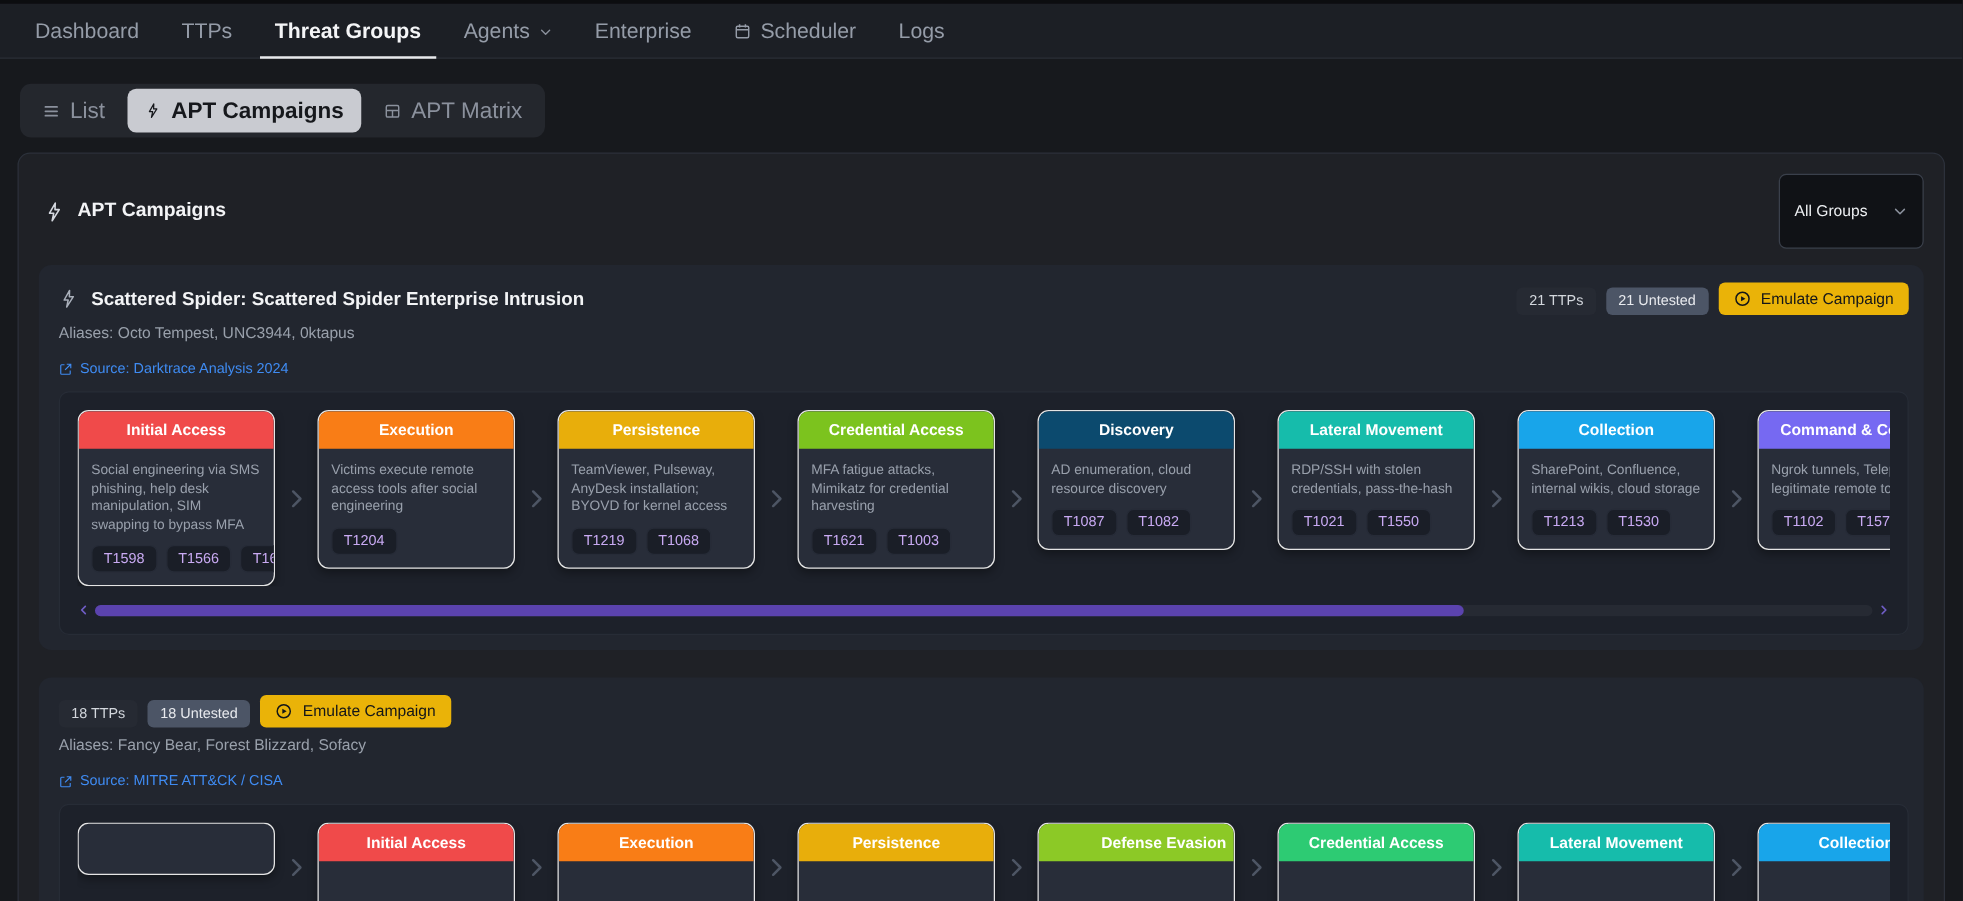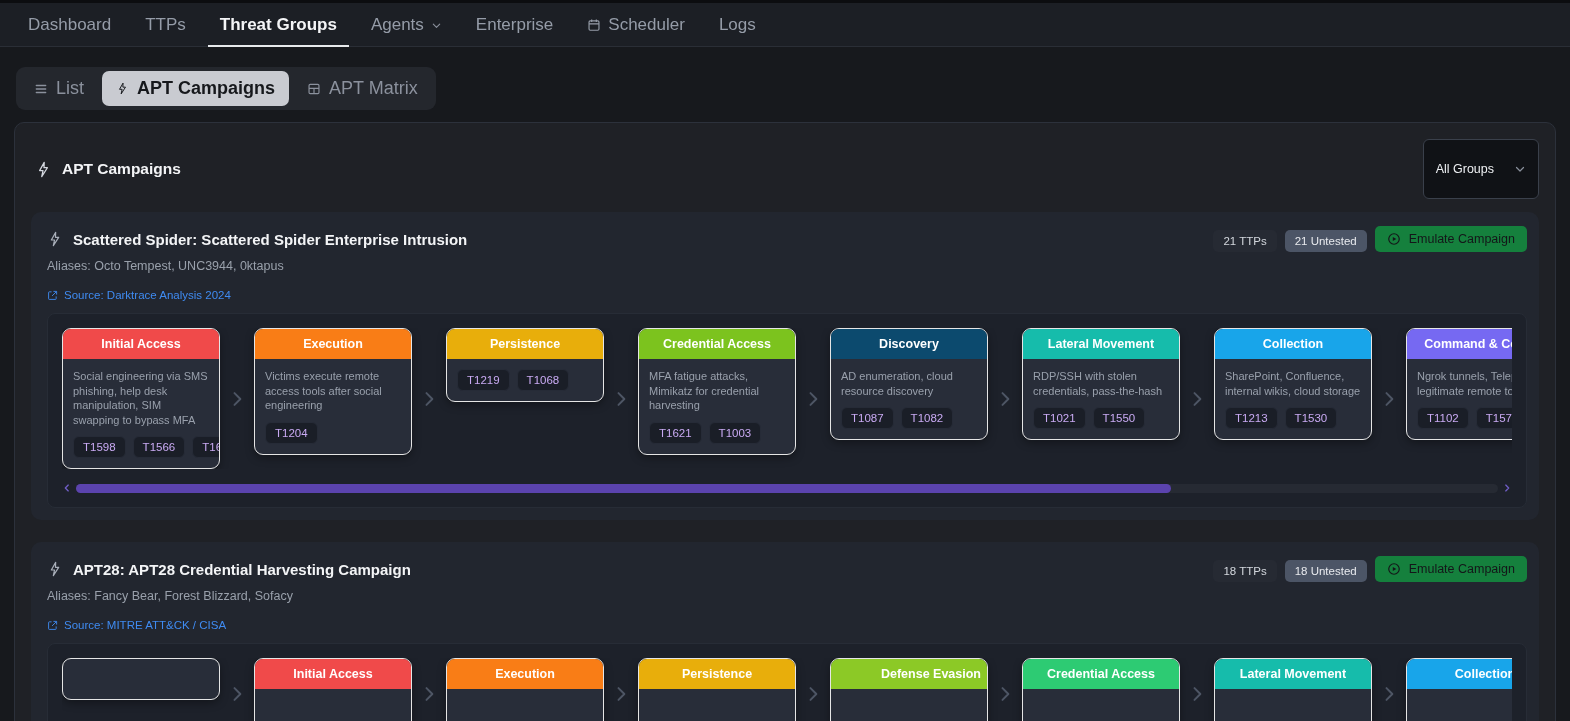--- a/index.html
+++ b/index.html
@@ -64,21 +64,21 @@
   .campaign + .campaign { margin-top:22px; }
   .camp-head { display:flex; justify-content:space-between; align-items:center; }
   .camp-title { display:flex; align-items:center; gap:10px; font-size:15px; font-weight:bold; color:#f3f4f6; }
   .camp-title svg { color:#a9afba; }
   .camp-actions { display:flex; align-items:flex-end; gap:8px; }
   .badge { font-size:11.5px; padding:5px 10px; border-radius:5px; white-space:nowrap; }
   .badge-ttps { background:#262a33; color:#d3d7dd; }
   .badge-untested { background:#4c5566; color:#e8eaee; }
   .emulate-btn {
     display:flex; align-items:center; gap:8px;
-    background:#15803d; color:#141619; border:none; border-radius:5px;
+    background:#eab308; color:#141619; border:none; border-radius:5px;
     padding:6px 12px; font-family:inherit; font-size:12.5px; cursor:pointer; white-space:nowrap;
   }
   .aliases { margin-top:7px; font-size:12.5px; color:#99a0ab; }
   .source {
     margin-top:16px; display:flex; align-items:flex-end; gap:6px;
     font-size:11.5px; color:#3f8bf2; text-decoration:none; width:max-content; cursor:pointer;
   }
 
   
   .stages-wrap {
@@ -267,20 +267,21 @@
     </div>
   </div>
           <div class="stage-sep">
             <svg width="20" height="20" viewBox="0 0 24 24">
               <path d="M9 5l7 7-7 7" fill="none" stroke="currentColor" stroke-width="2.4" stroke-linecap="round" stroke-linejoin="round"></path>
             </svg>
           </div>
           <div class="stage-card">
     <div class="stage-header" style="background: rgb(232, 174, 11);">Persistence</div>
     <div class="stage-body">
+      <div class="stage-desc">TeamViewer, Pulseway, AnyDesk installation; BYOVD for kernel access</div>
       <div class="stage-ttps">
                 <div class="ttp-chip">T1219</div>
                 <div class="ttp-chip">T1068</div>
               </div>
     </div>
   </div>
           <div class="stage-sep">
             <svg width="20" height="20" viewBox="0 0 24 24">
               <path d="M9 5l7 7-7 7" fill="none" stroke="currentColor" stroke-width="2.4" stroke-linecap="round" stroke-linejoin="round"></path>
             </svg>
@@ -370,28 +371,20 @@
           <svg width="10" height="10" viewBox="0 0 24 24">
               <path d="M9 5l7 7-7 7" fill="none" stroke="currentColor" stroke-width="3.2" stroke-linecap="round" stroke-linejoin="round"></path>
             </svg>
         </span>
       </div>
     </div>
   </div>
 
   <div class="campaign">
     <div class="camp-head">
-      <div class="camp-title">
-        <span>
-          <svg width="16" height="16" viewBox="0 0 24 24">
-              <path d="M13 2L6.5 13.5h4.8L9.5 22 17.5 9.5h-4.8L13 2z" fill="none" stroke="currentColor" stroke-width="1.8" stroke-linejoin="round"></path>
-            </svg>
-        </span>
-        <span>APT28: APT28 Credential Harvesting Campaign</span>
-      </div>
       <div class="camp-actions">
         <span class="badge badge-ttps">18 TTPs</span>
         <span class="badge badge-untested">18 Untested</span>
         <button class="emulate-btn">
           <span>
             <svg width="14" height="14" viewBox="0 0 24 24">
                 <circle cx="12" cy="12" r="9" fill="none" stroke="currentColor" stroke-width="2"></circle>
                 <path d="M10 8.5L16 12l-6 3.5z" fill="currentColor"></path>
               </svg>
           </span>

